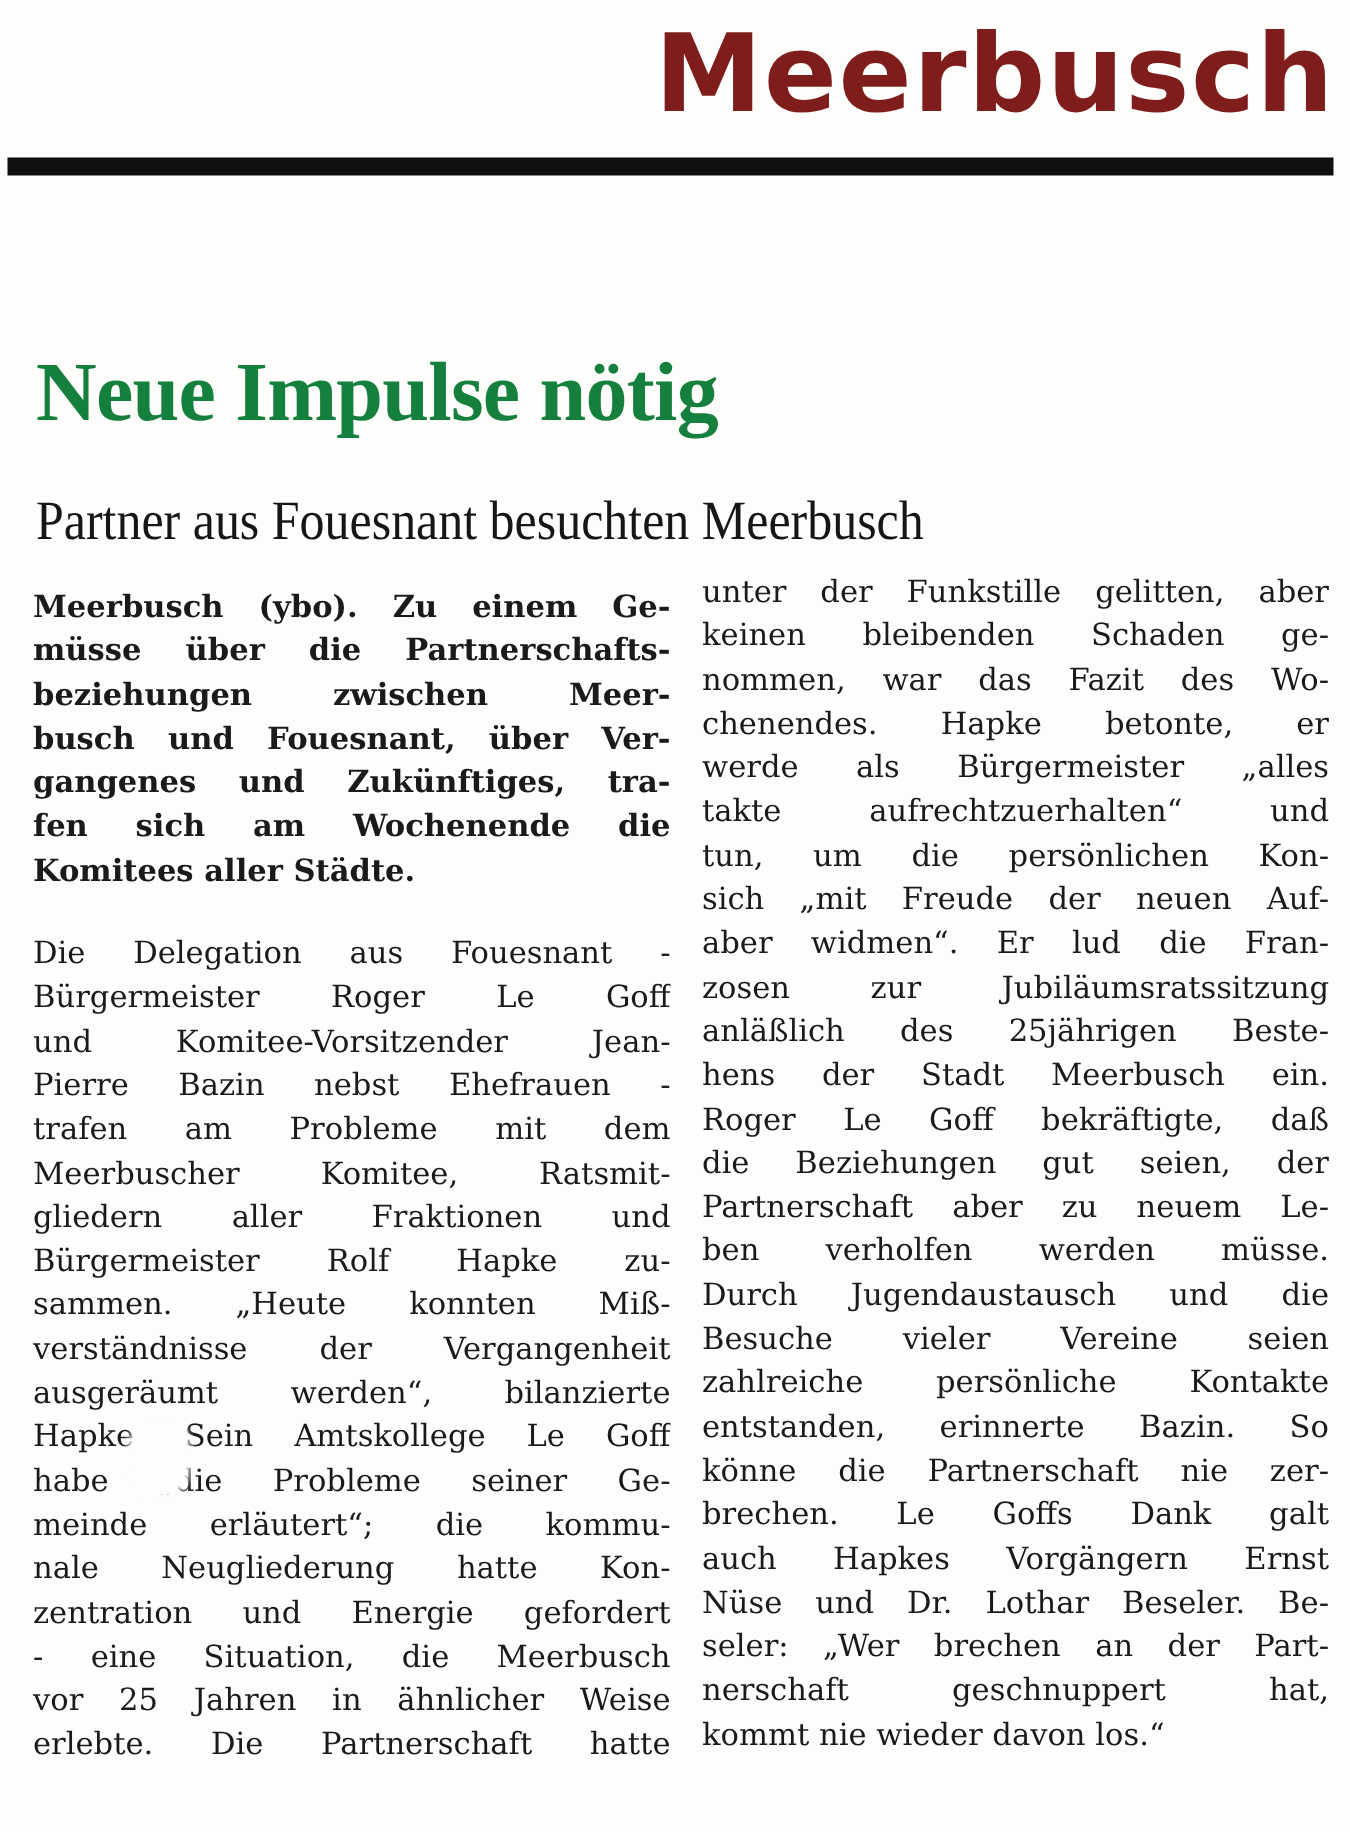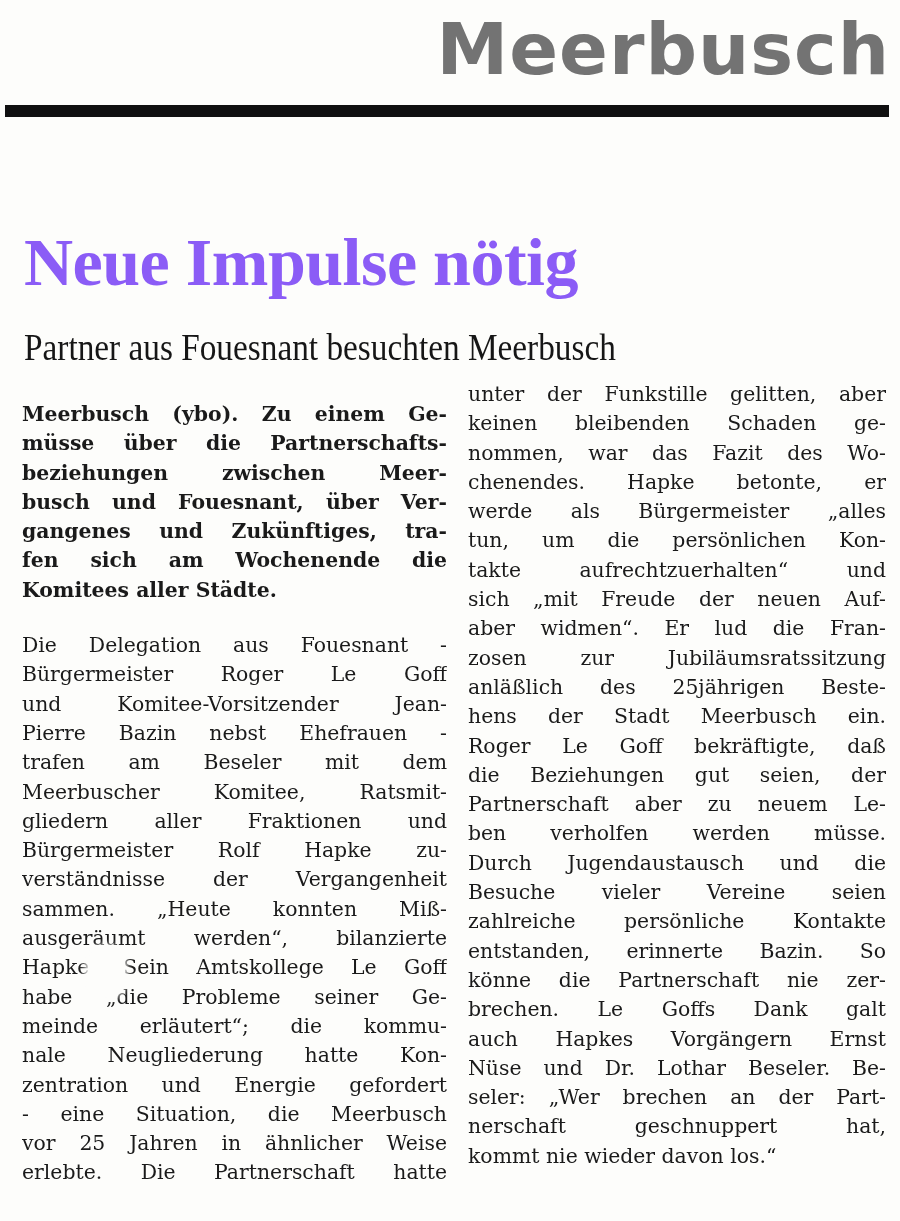--- a/index.html
+++ b/index.html
@@ -7,49 +7,49 @@
     width: 900px; height: 1221px; overflow: hidden;
     background: #fdfdfb;
     color: #141414;
     position: relative;
   }
   .section-label {
     position: absolute; right: 10px; top: 4px;
     font-family: "DejaVu Sans", sans-serif;
     font-weight: bold; font-size: 72px; line-height: 90px;
     letter-spacing: 1px;
-    color: #737373;
+    color: #7f1d1d;
   }
   .rule {
     position: absolute; left: 5px; top: 105px;
     width: 884px; height: 12px; background: #101010;
   }
   .headline {
     position: absolute; left: 24px; top: 212px;
     font-family: "Liberation Serif", serif;
-    font-weight: bold; font-size: 68px; line-height: 100px;
+    font-weight: bold; font-size: 56px; line-height: 100px;
     letter-spacing: -0.5px;
-    color: #8b5cf6;
+    color: #15803d;
     white-space: nowrap;
   }
   .subhead {
     position: absolute; left: 24px; top: 326px;
     font-family: "Liberation Serif", serif;
     font-size: 37px; line-height: 44px;
     transform: scaleX(0.9); transform-origin: left top;
     color: #161616;
     white-space: nowrap;
   }
   .col {
     position: absolute; width: 425px;
     font-family: "DejaVu Serif", serif;
     font-size: 20.4px; line-height: 29.3px;
     color: #1a1a1a;
   }
-  .col-left { left: 22px; top: 400px; }
+  .col-left { left: 22px; top: 390px; }
   .col-right { left: 468px; top: 380px; width: 418px; }
   .line {
     display: block; height: 29.3px;
     text-align: justify; text-align-last: justify;
     white-space: nowrap; overflow: hidden;
   }
   .line.last { text-align-last: left; }
   .lead .line { font-weight: bold; }
   .gap { height: 26px; }
   .smudge {
@@ -77,48 +77,48 @@
     <span class="line">gangenes und Zukünftiges, tra-</span>
     <span class="line">fen sich am Wochenende die</span>
     <span class="line last">Komitees aller Städte.</span>
   </div>
   <div class="gap"></div>
   <div>
     <span class="line">Die Delegation aus Fouesnant -</span>
     <span class="line">Bürgermeister Roger Le Goff</span>
     <span class="line">und Komitee-Vorsitzender Jean-</span>
     <span class="line">Pierre Bazin nebst Ehefrauen -</span>
-    <span class="line">trafen am Beseler mit dem</span>
+    <span class="line">trafen am Probleme mit dem</span>
     <span class="line">Meerbuscher Komitee, Ratsmit-</span>
     <span class="line">gliedern aller Fraktionen und</span>
     <span class="line">Bürgermeister Rolf Hapke zu-</span>
+    <span class="line">sammen. „Heute konnten Miß-</span>
     <span class="line">verständnisse der Vergangenheit</span>
-    <span class="line">sammen. „Heute konnten Miß-</span>
     <span class="line">ausgeräumt werden“, bilanzierte</span>
     <span class="line">Hapke. Sein Amtskollege Le Goff</span>
     <span class="line">habe „die Probleme seiner Ge-</span>
     <span class="line">meinde erläutert“; die kommu-</span>
     <span class="line">nale Neugliederung hatte Kon-</span>
     <span class="line">zentration und Energie gefordert</span>
     <span class="line">- eine Situation, die Meerbusch</span>
     <span class="line">vor 25 Jahren in ähnlicher Weise</span>
     <span class="line">erlebte. Die Partnerschaft hatte</span>
   </div>
 </div>
 
 <div class="smudge"></div>
 
 <div class="col col-right">
   <span class="line">unter der Funkstille gelitten, aber</span>
   <span class="line">keinen bleibenden Schaden ge-</span>
   <span class="line">nommen, war das Fazit des Wo-</span>
   <span class="line">chenendes. Hapke betonte, er</span>
   <span class="line">werde als Bürgermeister „alles</span>
+  <span class="line">takte aufrechtzuerhalten“ und</span>
   <span class="line">tun, um die persönlichen Kon-</span>
-  <span class="line">takte aufrechtzuerhalten“ und</span>
   <span class="line">sich „mit Freude der neuen Auf-</span>
   <span class="line">aber widmen“. Er lud die Fran-</span>
   <span class="line">zosen zur Jubiläumsratssitzung</span>
   <span class="line">anläßlich des 25jährigen Beste-</span>
   <span class="line">hens der Stadt Meerbusch ein.</span>
   <span class="line">Roger Le Goff bekräftigte, daß</span>
   <span class="line">die Beziehungen gut seien, der</span>
   <span class="line">Partnerschaft aber zu neuem Le-</span>
   <span class="line">ben verholfen werden müsse.</span>
   <span class="line">Durch Jugendaustausch und die</span>

